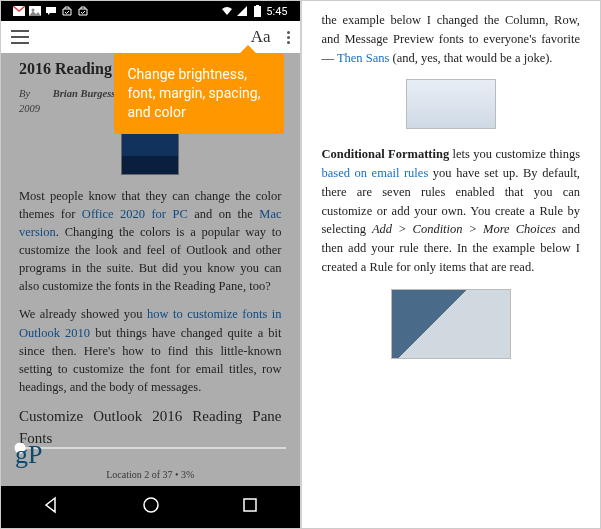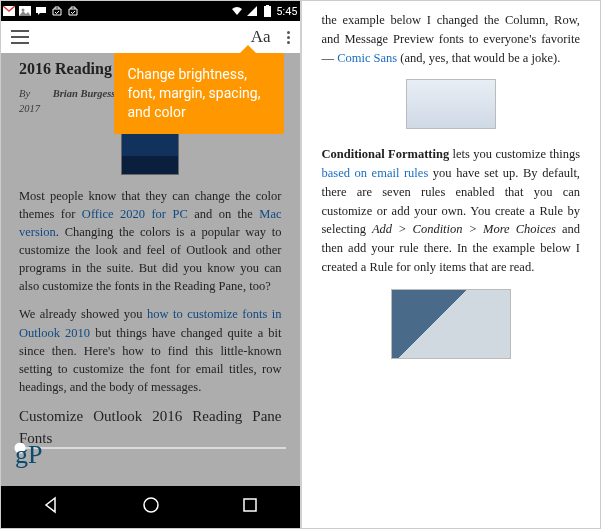--- a/index.html
+++ b/index.html
@@ -2,21 +2,21 @@
 <html><head>
 <meta charset="utf-8">
 <style>
   * { box-sizing: border-box; margin: 0; padding: 0; }
   body { font-family: Georgia, 'Times New Roman', serif; background: #e5e5e5; width: 601px; height: 529px; overflow: hidden; position: relative; border: 1px solid #ccc; }
   .container { display: flex; width: 100%; height: 100%; }
   .pane { flex: 1; background: #fff; position: relative; overflow: hidden; }
   .pane-left { border-right: 2px solid #d0d0d0; }
   .overlay { position: absolute; inset: 0; background: rgba(0,0,0,0.32); z-index: 5; pointer-events: none; }
   
-  .statusbar { height: 20px; background: #000; color: #fff; display: flex; align-items: center; justify-content: space-between; font-family: Roboto, Arial, sans-serif; font-size: 11px; padding: 0 2px; position: relative; z-index: 10; }
+  .statusbar { height: 20px; background: #000; color: #fff; display: flex; align-items: center; justify-content: space-between; font-family: Roboto, Arial, sans-serif; font-size: 11px; padding: 0 12px; position: relative; z-index: 10; }
   .statusbar .sb-left { display: flex; gap: 4px; }
   .statusbar .sb-right { display: flex; gap: 3px; align-items: center; }
   .sb-ico { width: 12px; height: 12px; display: inline-flex; align-items: center; justify-content: center; }
   
   .appbar { height: 32px; background: #fff; display: flex; align-items: center; justify-content: space-between; padding: 16px 10px; position: relative; z-index: 20; }
   .appbar .left, .appbar .right { display: flex; align-items: center; gap: 16px; }
   .hamburger { width: 18px; height: 14px; display: flex; flex-direction: column; justify-content: space-between; }
   .hamburger span { height: 2px; background: #555; width: 100%; }
   .aa { font-family: Georgia, serif; font-size: 17px; color: #333; }
   .kebab { display: flex; flex-direction: column; gap: 2px; }
@@ -134,40 +134,41 @@
 
     <div class="tooltip">
       <span>Change brightness, font, margin, spacing, and color</span>
     </div>
 
     <div class="content-left">
       <div class="title-obscured">2016 Reading Pane Fonts</div>
       <div class="byline">
         <span>By</span>
         <span class="author">Brian Burgess</span><br>
-        <span>2017</span>
+        <span>2009</span>
       </div>
       <div class="img-placeholder"></div>
       <p>
         <span>Most people know that they can change the color themes for </span><span class="link">Office 2020 for PC</span><span> and on the </span><span class="link">Mac version</span><span>. Changing the colors is a popular way to customize the look and feel of Outlook and other programs in the suite. But did you know you can also customize the fonts in the Reading Pane, too?</span>
       </p>
       <p>
         <span>We already showed you </span><span class="link">how to customize fonts in Outlook 2010</span><span> but things have changed quite a bit since then. Here's how to find this little-known setting to customize the font for email titles, row headings, and the body of messages.</span>
       </p>
       <div class="subhead">Customize Outlook 2016 Reading Pane Fonts</div>
     </div>
 
     <div class="overlay"></div>
 
     <div class="slider-row">
       <div class="slider-track">
           <div class="slider-thumb"></div>
         </div>
     </div>
     <div class="gp-logo">gP</div>
+    <div class="loc-left">Location 2 of 37 • 3%</div>
 
     <div class="navbar">
       <div class="navbtn">
         <svg width="18" height="18" viewBox="0 0 18 18">
             <path d="M13 2 L4 9 L13 16 Z" fill="none" stroke="#fff" stroke-width="1.5"></path>
           </svg>
       </div>
       <div class="navbtn">
         <svg width="18" height="18" viewBox="0 0 18 18">
             <circle cx="9" cy="9" r="7" fill="none" stroke="#fff" stroke-width="1.5"></circle>
@@ -177,21 +178,21 @@
         <svg width="16" height="16" viewBox="0 0 16 16">
             <rect x="2" y="2" width="12" height="12" fill="none" stroke="#fff" stroke-width="1.5"></rect>
           </svg>
       </div>
     </div>
   </div>
 
   <div class="pane">
     <div class="content-right">
       <p>
-        <span>the example below I changed the Column, Row, and Message Preview fonts to everyone's favorite — </span><span class="link2">Comic Sans</span><span> (and, yes, that would be a joke).</span>
+        <span>the example below I changed the Column, Row, and Message Preview fonts to everyone's favorite — </span><span class="link2">Then Sans</span><span> (and, yes, that would be a joke).</span>
       </p>
       <div class="img-small"></div>
       <p>
         <span class="bold">Conditional Formatting</span><span> lets you customize things </span><span class="link2">based on email rules</span><span> you have set up. By default, there are seven rules enabled that you can customize or add your own. You create a Rule by selecting </span><span class="italic">Add &gt; Condition &gt; More Choices</span><span> and then add your rule there. In the example below I created a Rule for only items that are read.</span>
       </p>
       <div class="img-small2"></div>
     </div>
   </div>
 </div>
 

